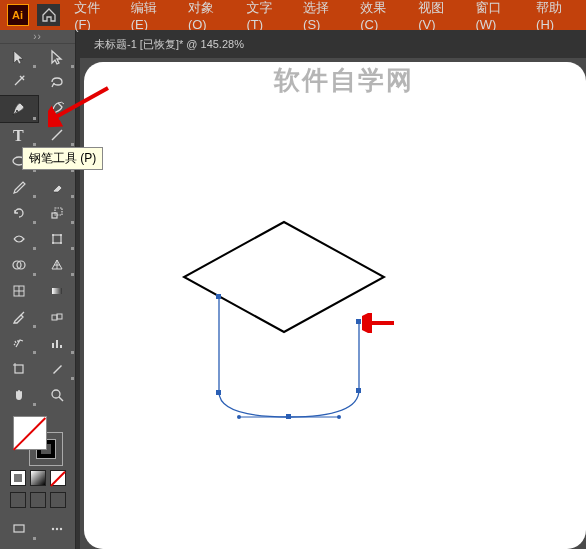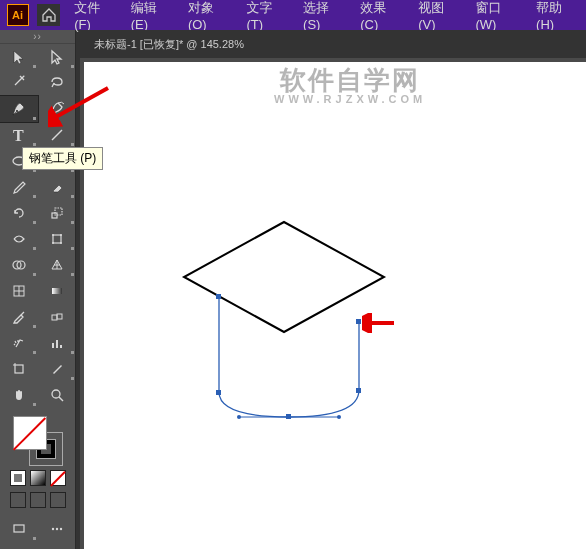--- a/index.html
+++ b/index.html
@@ -8,21 +8,21 @@
       height: 549px;
       background: #333333;
       font-family: "Microsoft YaHei", Arial, sans-serif;
       font-size: 12px;
       color: #ccc;
       overflow: hidden;
       position: relative;
     }
     .menubar {
       height: 30px;
-      background: #4c1d95;
+      background: #c2410c;
       display: flex;
       align-items: center;
       padding-left: 4px;
     }
     .app-icon {
       width: 28px;
       height: 28px;
       display: flex;
       align-items: center;
       justify-content: center;
@@ -82,20 +82,21 @@
       bottom: 0;
       background: #4a4a4a;
     }
     .artboard {
       position: absolute;
       top: 4px;
       left: 4px;
       right: 0;
       bottom: 0;
       background: #ffffff;
+      border-radius: 19px;
     }
     .watermark {
       position: absolute;
       top: 5px;
       left: 190px;
       color: rgba(120,120,120,0.55);
       font-size: 26px;
       font-weight: bold;
       letter-spacing: 2px;
       text-align: center;
@@ -516,21 +517,20 @@
 </div>
 
 <div class="tab-bar">
   <div class="tab">未标题-1 [已恢复]* @ 145.28%</div>
 </div>
 
 <div class="canvas-area">
   <div class="artboard">
     <div class="watermark">
       <span>软件自学网</span>
-      <span class="sub">WWW.RJZXW.COM</span>
     </div>
 
     <svg width="500" height="480" style="position:absolute;top:0;left:0">
 
       <path d="M 200 160 L 100 215 L 200 270 L 300 215 Z" fill="none" stroke="#000" stroke-width="2"></path>
 
       <g>
         <path d="M 135 235 L 135 330 Q 135 355 205 355 Q 275 355 275 328 L 275 260" fill="none" stroke="#2b5fb4" stroke-width="1.3"></path>
 
         <rect x="132" y="232" width="5" height="5" fill="#2b5fb4"></rect>

